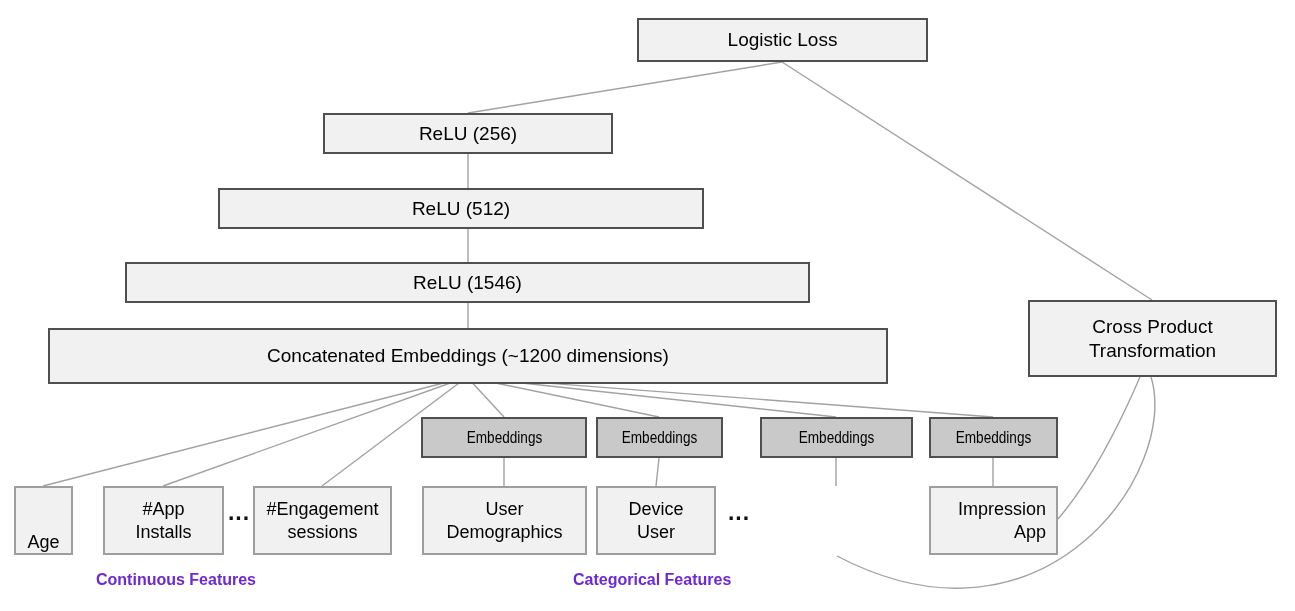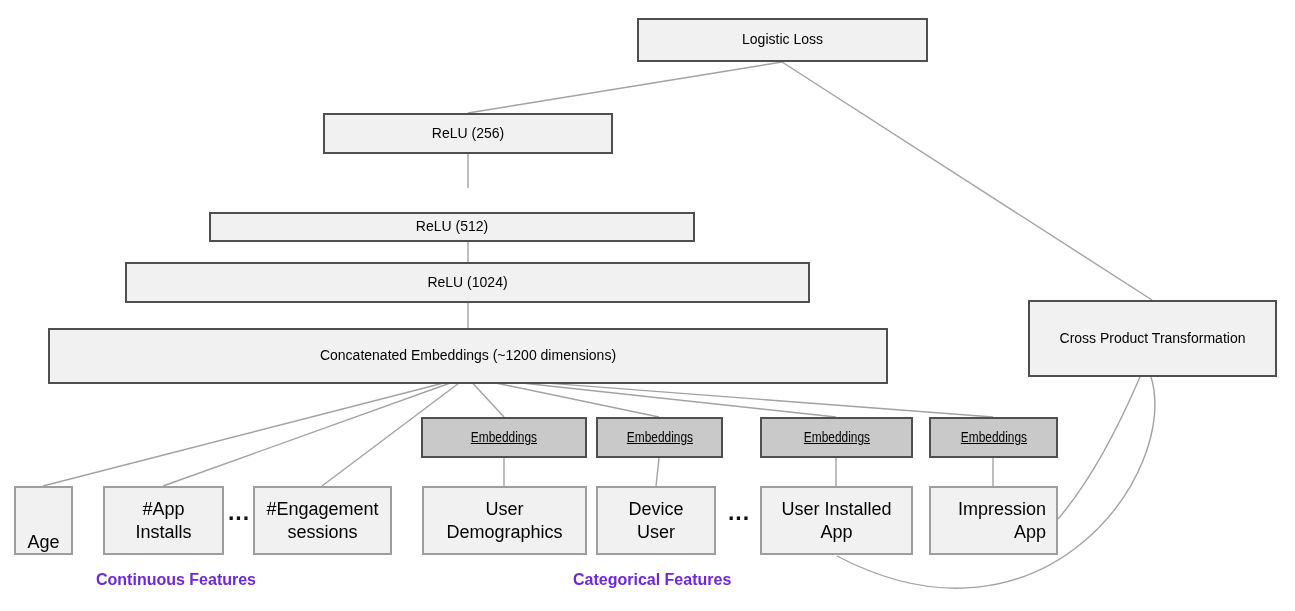--- a/index.html
+++ b/index.html
@@ -5,24 +5,24 @@
   html,body { margin:0; padding:0; background:#ffffff; }
   .stage {
     position:relative; width:1295px; height:611px; background:#ffffff;
     font-family:"Liberation Sans","DejaVu Sans",sans-serif; overflow:hidden;
   }
   svg.edges { position:absolute; left:0; top:0; width:1295px; height:611px; z-index:0; }
   .box {
     position:absolute; box-sizing:border-box; z-index:1;
     display:flex; align-items:center; justify-content:center; text-align:center;
     background:#f1f1f1; border:2px solid #4f4f4f; color:#000000;
-    font-size:14px; line-height:1.25;
+    font-size:19px; line-height:1.25;
   }
   .feature { border-color:#9e9e9e; font-size:18px; padding:0 10px; }
-  .emb { background:#c9c9c9; font-size:14px;text-decoration:underline; }
+  .emb { background:#c9c9c9; font-size:16px; }
   .emb .cond { display:inline-block; transform:scaleX(0.85); white-space:nowrap; }
   .dots {
     position:absolute; z-index:1; color:#111111; font-weight:bold;
     font-size:23px; letter-spacing:1px; text-align:center;
   }
   .glabel {
     position:absolute; z-index:1; color:#6d28d9; font-weight:bold; font-size:16px;
     white-space:nowrap;
   }
 </style>
@@ -53,26 +53,26 @@
   </svg>
 
   <div class="box" style="left:637px; top:18px;  width:291px; height:44px;">
     <span>Logistic Loss</span>
   </div>
 
   <div class="box" style="left:323px; top:113px; width:290px; height:41px;">
     <span>ReLU (256)</span>
   </div>
 
-  <div class="box" style="left:209px; top:188px; width:486px; height:30px;margin-top:24px;">
+  <div class="box" style="left:218px; top:188px; width:486px; height:41px;">
     <span>ReLU (512)</span>
   </div>
 
   <div class="box" style="left:125px; top:262px; width:685px; height:41px;">
-    <span>ReLU (1024)</span>
+    <span>ReLU (1546)</span>
   </div>
 
   <div class="box" style="left:48px; top:328px; width:840px; height:56px;">
     <span>Concatenated Embeddings (~1200 dimensions)</span>
   </div>
 
   <div class="box" style="left:1028px; top:300px; width:249px; height:77px; padding:0 8px;">
     <span>Cross Product Transformation</span>
   </div>
 
@@ -99,23 +99,20 @@
   <div class="box feature" style="left:422px; top:486px; width:165px; height:69px;">
     <span>User Demographics</span>
   </div>
   <div class="box feature" style="left:253px; top:486px; width:139px; height:69px;">
     <span>#Engagement sessions</span>
   </div>
   <div class="box feature" style="left:596px; top:486px; width:120px; height:69px;">
     <span>Device User</span>
   </div>
   <div class="dots" style="left:722px; top:499px; width:34px;">...</div>
-  <div class="box feature" style="left:760px; top:486px; width:153px; height:69px;">
-    <span>User Installed App</span>
-  </div>
   <div class="box feature" style="left:929px; top:486px; width:129px; height:69px;text-align:right;">
     <span>Impression App</span>
   </div>
 
   <div class="glabel" style="left:96px; top:571px;">Continuous Features</div>
   <div class="glabel" style="left:573px; top:571px;">Categorical Features</div>
 
 </div>
 
 </body></html>

